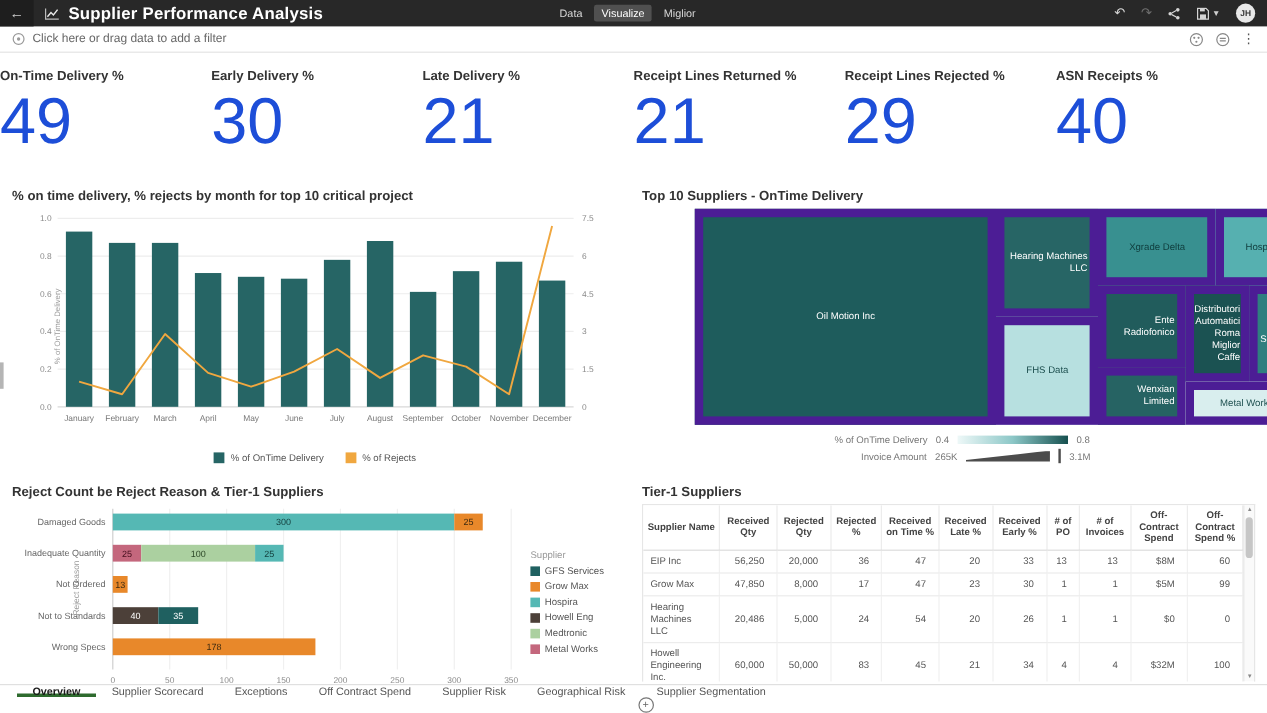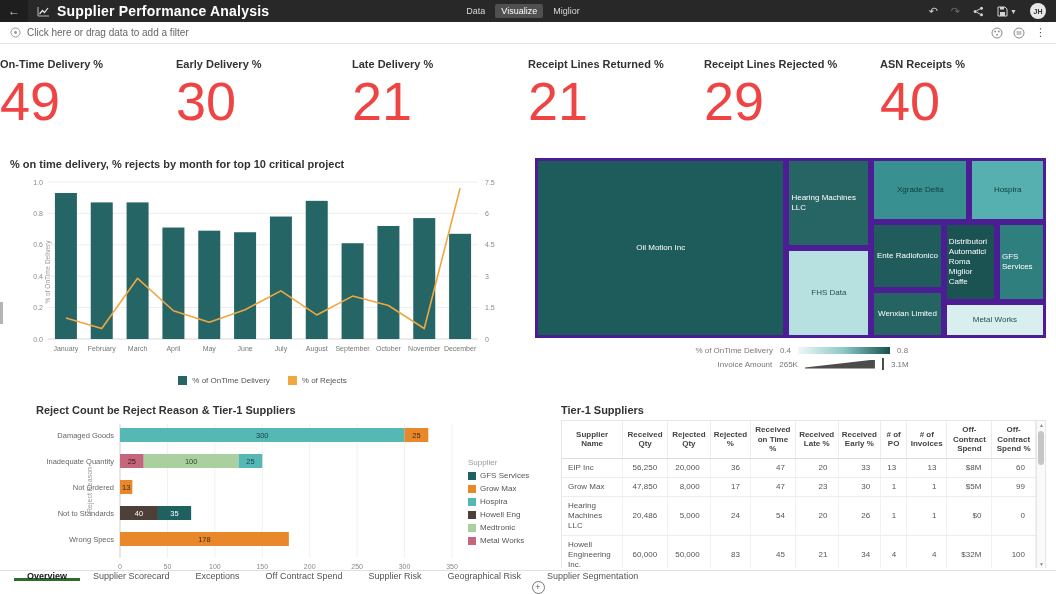--- a/index.html
+++ b/index.html
@@ -26,40 +26,40 @@
   
   .filterbar { height:22px; border-bottom:1px solid #e4e4e4; display:flex; align-items:center; padding:0 10px; }
   .filter-prompt { font-size:10px; color:#666; margin-left:6px; }
   .filterbar-right { margin-left:auto; display:flex; align-items:center; gap:10px; color:#777; }
   .kebab { font-size:11px; color:#555; letter-spacing:0; cursor:pointer; }
 
   
   .kpi-row { height:112px; display:flex; padding-top:14px; }
   .kpi { flex:1; }
   .kpi-label { font-size:11px; font-weight:bold; color:#333; }
-  .kpi-value { font-size:54px; font-weight:300; color:#ef4444; line-height:1.15; }
+  .kpi-value { font-size:54px; font-weight:300; color:#1d4ed8; line-height:1.15; }
 
   
   .row { display:flex; padding:0 10px; gap:20px; }
   .row.main { margin-top:2px; height:240px; }
-  .row.bottom { margin-top:6px; height:170px;padding-left:36px; }
+  .row.bottom { margin-top:6px; height:170px; }
   .panel-left { width:505px; flex:none; }
   .panel-right { flex:1; min-width:0; }
   .panel-title { font-size:11px; font-weight:bold; color:#333; margin-bottom:4px; }
 
   
   .legend-inline { display:flex; justify-content:center; gap:18px; margin-top:2px; }
   .legend-inline .item { display:flex; align-items:center; gap:5px; font-size:8px; color:#555; }
   .swatch { width:9px; height:9px; display:inline-block; }
 
   
   .treemap { position:relative; height:180px; background:#fff; }
-  .tile { position:absolute; border:3px solid #4c1d95; display:flex; align-items:center;
-    justify-content:center; text-align:left; font-size:8px; padding:2px; line-height:1.25;
-    overflow:hidden; cursor:pointer; }
+  .tile { position:absolute; border:7px solid #4c1d95; display:flex; align-items:center;
+    justify-content:center; text-align:right; font-size:8px; padding:2px; line-height:1.25;
+    overflow:hidden; cursor:pointer;margin-left:44px; }
   .tm-legend { margin-top:5px; font-size:8px; color:#777; }
   .tm-legend-row { display:flex; align-items:center; justify-content:center; gap:7px; height:14px; }
   .tm-legend-label { width:100px; text-align:right; }
   .grad-bar { width:92px; height:7px; background:linear-gradient(90deg,#eef8f8,#8cc7c7,#16504f); }
   .ramp { width:70px; height:9px; background:#4c4c4c;
     clip-path:polygon(0 88%, 100% 0, 100% 100%, 0 100%); }
   .ramp-cap { width:2px; height:12px; background:#4c4c4c; }
 
   
   .reject-wrap { display:flex; }
@@ -240,20 +240,21 @@
           <span class="swatch" style="background: rgb(38, 101, 101);"></span>
           <span>% of OnTime Delivery</span>
         </span>
         <span class="item">
           <span class="swatch" style="background: rgb(240, 167, 63);"></span>
           <span>% of Rejects</span>
         </span>
       </div>
   </div>
   <div class="panel-right">
+    <div class="panel-title">Top 10 Suppliers - OnTime Delivery</div>
     <div class="treemap" id="treemap">
         <div class="tile" style="left: 0%; top: 0%; width: 49.2%; height: 100%; background: rgb(30, 92, 92); color: rgb(255, 255, 255);">Oil Motion Inc</div>
         <div class="tile" style="left: 49.2%; top: 0%; width: 16.6%; height: 50%; background: rgb(39, 101, 101); color: rgb(255, 255, 255);">Hearing Machines LLC</div>
         <div class="tile" style="left: 49.2%; top: 50%; width: 16.6%; height: 50%; background: rgb(183, 224, 224); color: rgb(29, 79, 79);">FHS Data</div>
         <div class="tile" style="left: 65.8%; top: 0%; width: 19.2%; height: 35.5%; background: rgb(56, 144, 144); color: rgb(15, 60, 60);">Xgrade Delta</div>
         <div class="tile" style="left: 85%; top: 0%; width: 15%; height: 35.5%; background: rgb(86, 176, 176); color: rgb(15, 60, 60);">Hospira</div>
         <div class="tile" style="left: 80%; top: 35.5%; width: 10.4%; height: 44.5%; background: rgb(27, 82, 82); color: rgb(255, 255, 255);">Distributori Automatici Roma Miglior Caffe</div>
         <div class="tile" style="left: 65.8%; top: 35.5%; width: 14.2%; height: 37.8%; background: rgb(33, 92, 92); color: rgb(255, 255, 255);">Ente Radiofonico</div>
         <div class="tile" style="left: 90.4%; top: 35.5%; width: 9.6%; height: 44.5%; background: rgb(47, 127, 127); color: rgb(255, 255, 255);">GFS Services</div>
         <div class="tile" style="left: 65.8%; top: 73.3%; width: 14.2%; height: 26.7%; background: rgb(38, 99, 99); color: rgb(255, 255, 255);">Wenxian Limited</div>

